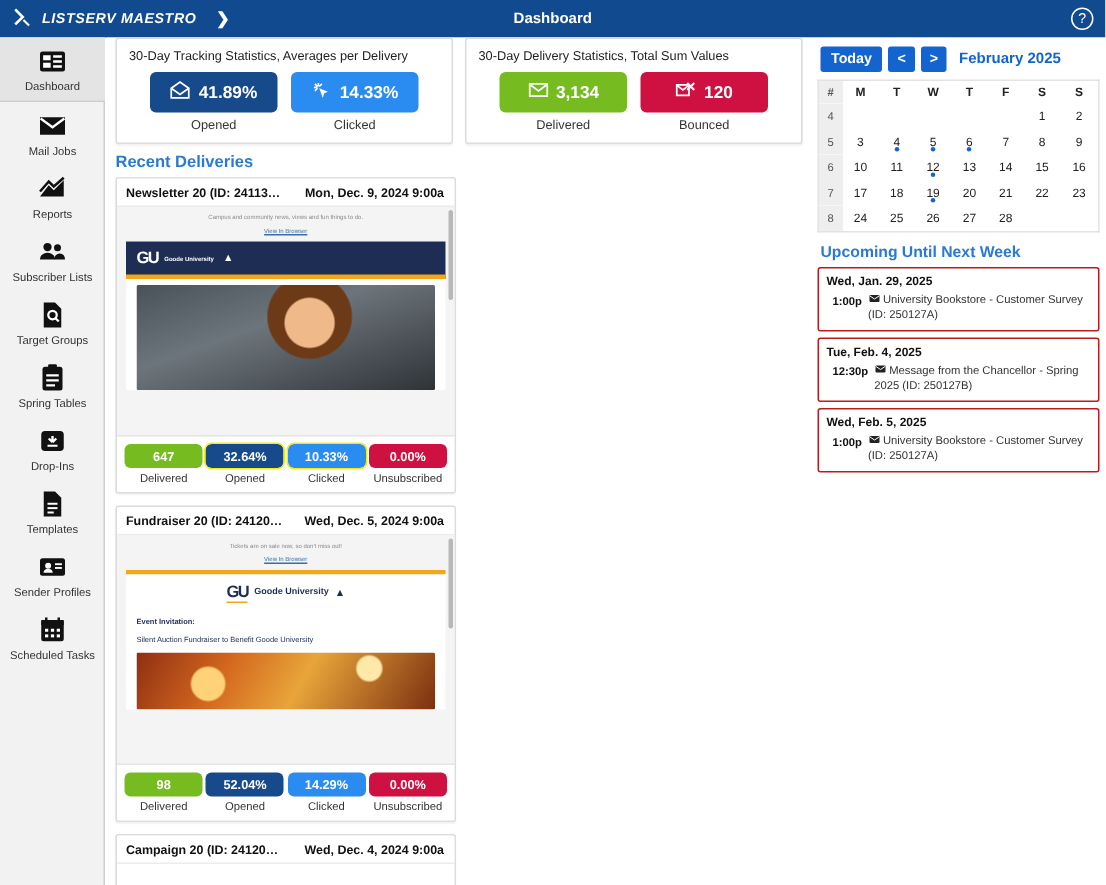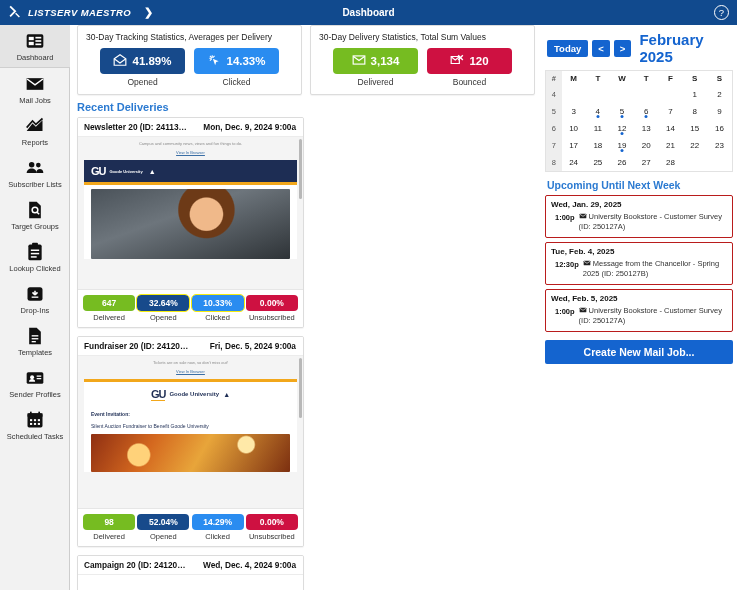--- a/index.html
+++ b/index.html
@@ -172,21 +172,21 @@
   .sbadge-label { font-size: 7.5px; color: #333; margin-top: 2px; display: block; }
 
   
   .cal-toolbar { display: flex; align-items: center; gap: 4px; padding: 6px 2px 5px; }
   .btn-blue {
     background: #1464cf; color: #fff; border: none; border-radius: 2px;
     font-size: 9.5px; font-weight: bold; padding: 3px 7px; cursor: pointer;
     font-family: "Liberation Sans", sans-serif;
   }
   .btn-arrow { padding: 3px 6px; }
-  .cal-month { color: #1464cf; font-size: 15px; font-weight: bold; margin-left: 4px; }
+  .cal-month { color: #1464cf; font-size: 10px; font-weight: bold; margin-left: 4px; }
   .cal-table { width: 100%; border-collapse: collapse; background: #fff;
                border: 1px solid #e2e2e2; }
   .cal-table th {
     font-size: 8px; color: #222; font-weight: bold; padding: 3px 0; text-align: center;
   }
   .cal-table td {
     font-size: 8px; color: #222; text-align: center; height: 17px;
     position: relative; vertical-align: middle;
   }
   .cal-table th.wk, .cal-table td.wk {
@@ -291,21 +291,21 @@
   <div class="nav-item">
     <span class="nav-ico">
       <svg viewBox="0 0 24 24">
           <rect x="4" y="3" width="16" height="19" rx="2" fill="#111"></rect>
           <rect x="8.5" y="1" width="7" height="4" rx="1" fill="#111"></rect>
           <rect x="7" y="9" width="10" height="1.8" fill="#fff"></rect>
           <rect x="7" y="13" width="10" height="1.8" fill="#fff"></rect>
           <rect x="7" y="17" width="7" height="1.8" fill="#fff"></rect>
         </svg>
     </span>
-    <span class="nav-label">Lookup Clicked</span>
+    <span class="nav-label">Spring Tables</span>
   </div>
 
   <div class="nav-item">
     <span class="nav-ico">
       <svg viewBox="0 0 24 24">
           <rect x="3" y="4" width="18" height="16" rx="3" fill="#111"></rect>
           <path d="M12 8v5m0 0l-3-3m3 3l3-3" stroke="#fff" stroke-width="1.9" fill="none"></path>
           <rect x="8" y="15" width="8" height="1.6" fill="#fff"></rect>
         </svg>
     </span>
@@ -467,21 +467,21 @@
           <div class="sbadge-wrap">
             <span class="sbadge c-bounced">0.00%</span>
             <span class="sbadge-label">Unsubscribed</span>
           </div>
         </div>
       </div>
 
       <div class="dcard">
         <div class="dcard-head">
           <span>Fundraiser 20 (ID: 24120…</span>
-          <span>Fri, Dec. 5, 2024 9:00a</span>
+          <span>Wed, Dec. 5, 2024 9:00a</span>
         </div>
         <div class="dcard-preview">
           <div class="scrollbar"></div>
           <div class="prev-inner">
             <div class="prev-preheader">Tickets are on sale now, so don't miss out!</div>
             <div class="prev-viewinbrowser vb-blue">View In Browser</div>
             <div class="prev-body">
               <div class="orange-rule"></div>
               <div class="gu-white-head">
                 <div class="gu-center-logo">
@@ -632,15 +632,14 @@
       <div class="up-row">
         <span class="up-time">1:00p</span>
         <span class="up-evt"><svg viewBox="0 0 24 24">
               <rect x="2" y="5" width="20" height="14" rx="2"></rect>
               <path d="M3 7l9 6 9-6" stroke="#fff" stroke-width="2" fill="none"></path>
             </svg><span>University Bookstore - Customer Survey (ID: 250127A)</span></span>
       </div>
     </div>
 
 
-    <button class="btn-create">Create New Mail Job...</button>
   </div>
 </div>
 
 </body></html>

